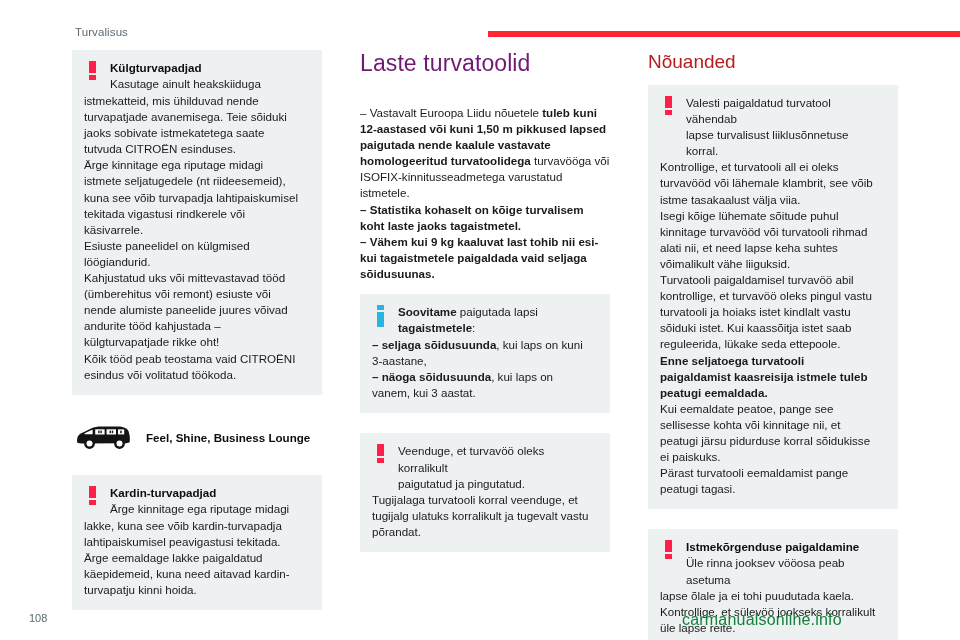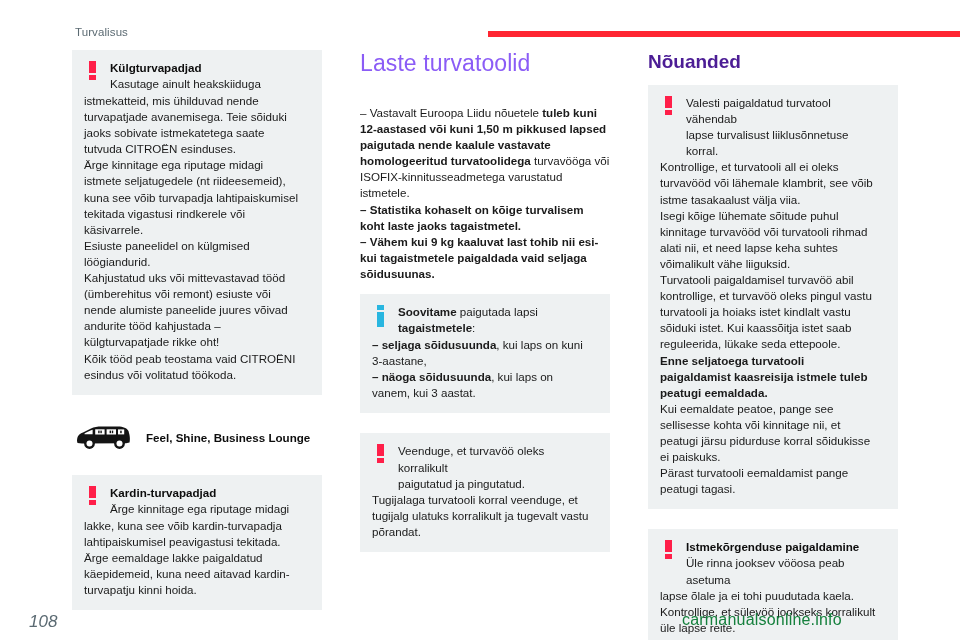--- a/index.html
+++ b/index.html
@@ -138,28 +138,28 @@
   .box-cont {
     font-size: 11.6px;
     line-height: 16.1px;
     color: #1a1a1a;
   }
 
   
   .h-section-blue {
     font-size: 23px;
     font-weight: normal;
-    color: #8b5cf6;
+    color: #701a75;
     line-height: 27px;
     letter-spacing: 0.1px;
   }
   .h-section-black {
     font-size: 19px;
-    font-weight: bold;
-    color: #4c1d95;
+    font-weight: normal;
+    color: #b91c1c;
     line-height: 23px;
   }
 
   
   .variant-row {
     display: flex;
     align-items: center;
     gap: 14px;
     padding-left: 2px;
   }
@@ -177,23 +177,22 @@
     font-size: 11.6px;
     line-height: 16.1px;
     color: #1a1a1a;
   }
 
   
   .page-number {
     position: absolute;
     left: 29px;
     top: 612px;
-    font-size: 17px;
+    font-size: 11px;
     color: #5b6a72;
-    font-style: italic;
   }
   .watermark {
     position: absolute;
     left: 682px;
     top: 611px;
     font-size: 16px;
     color: #15803d;
     letter-spacing: 0.2px;
   }
 </style>

